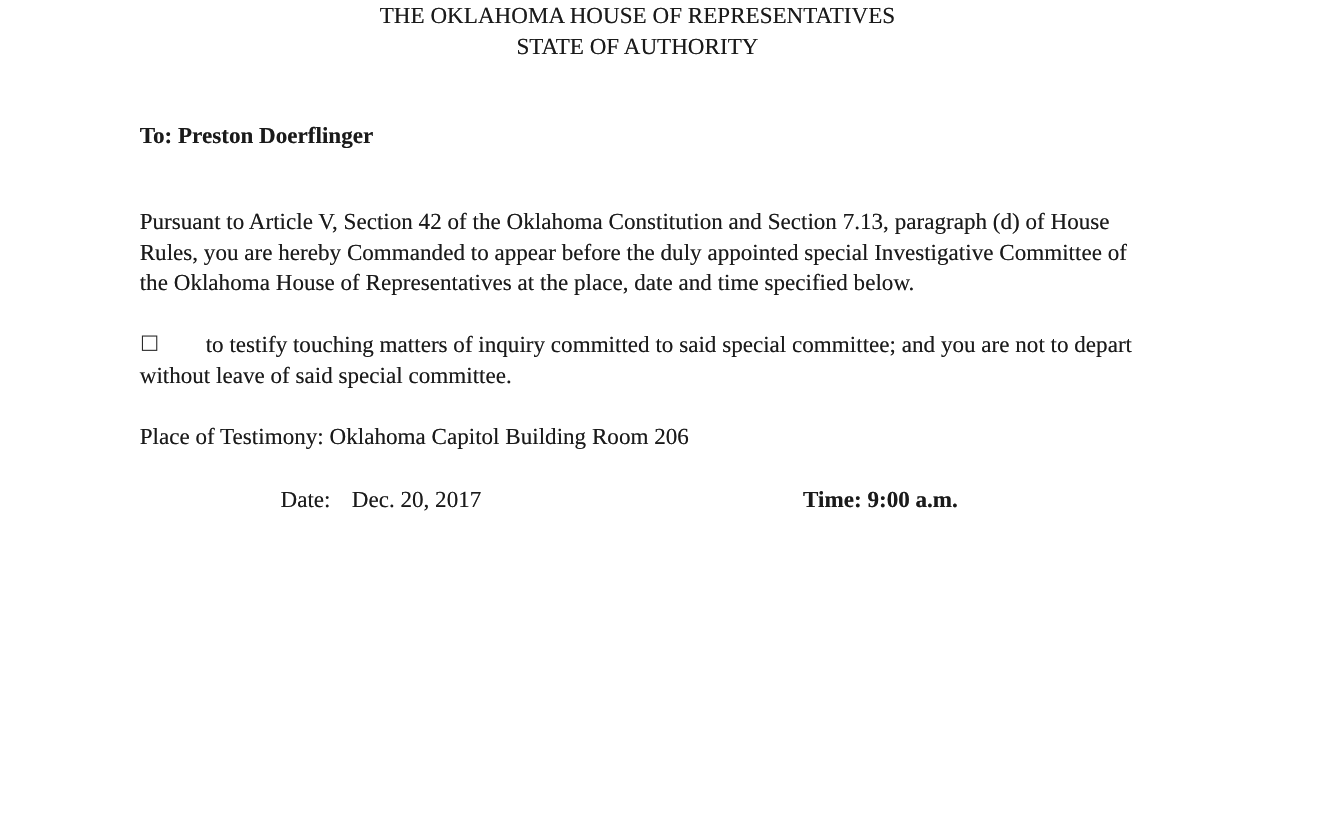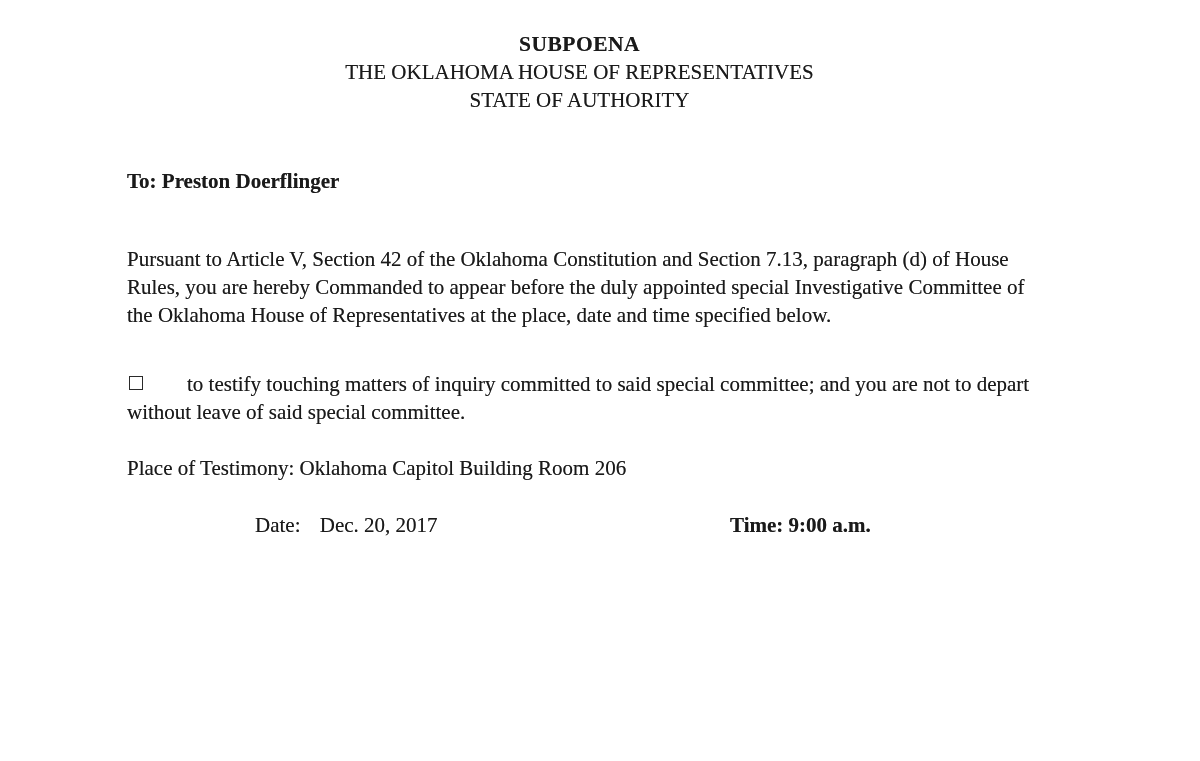--- a/index.html
+++ b/index.html
@@ -39,21 +39,21 @@
   .authority-line2 { margin-top: 0; text-align: center; }
   .authority-line3 { margin-top: 0; }
   .recipient {
     margin-top: 53px;
     font-weight: bold;
   }
   .body-par {
     margin-top: 50px;
   }
   .checkbox-par-1 {
-    margin-top: 41px;
+    margin-top: 28px;
   }
   .checkbox-par-2 {
     margin-top: 28px;
   }
   .checkbox-box {
     display: inline-block;
     width: 12px;
     height: 12px;
     border: 1.5px solid #2a2a2a;
     margin-right: 44px;
@@ -84,21 +84,20 @@
     font-weight: bold;
   }
 </style>
 </head>
 <body>
 
 <div class="page">
   <div class="column">
 
     <div class="heading-block">
-      <div class="doc-title">SUBPOENA</div>
       <div class="authority-line2">THE OKLAHOMA HOUSE OF REPRESENTATIVES</div>
       <div class="authority-line3">STATE OF AUTHORITY</div>
     </div>
 
     <div class="recipient">To: Preston Doerflinger</div>
 
     <div class="body-par">Pursuant to Article V, Section 42 of the Oklahoma Constitution and Section 7.13, paragraph (d) of House Rules, you are hereby Commanded to appear before the duly appointed special Investigative Committee of the Oklahoma House of Representatives at the place, date and time specified below.</div>
 
     <div class="checkbox-par-1">
       <span class="checkbox-box"></span><span>to testify touching matters of inquiry committed to said special committee; and you are not to depart without leave of said special committee.</span>

